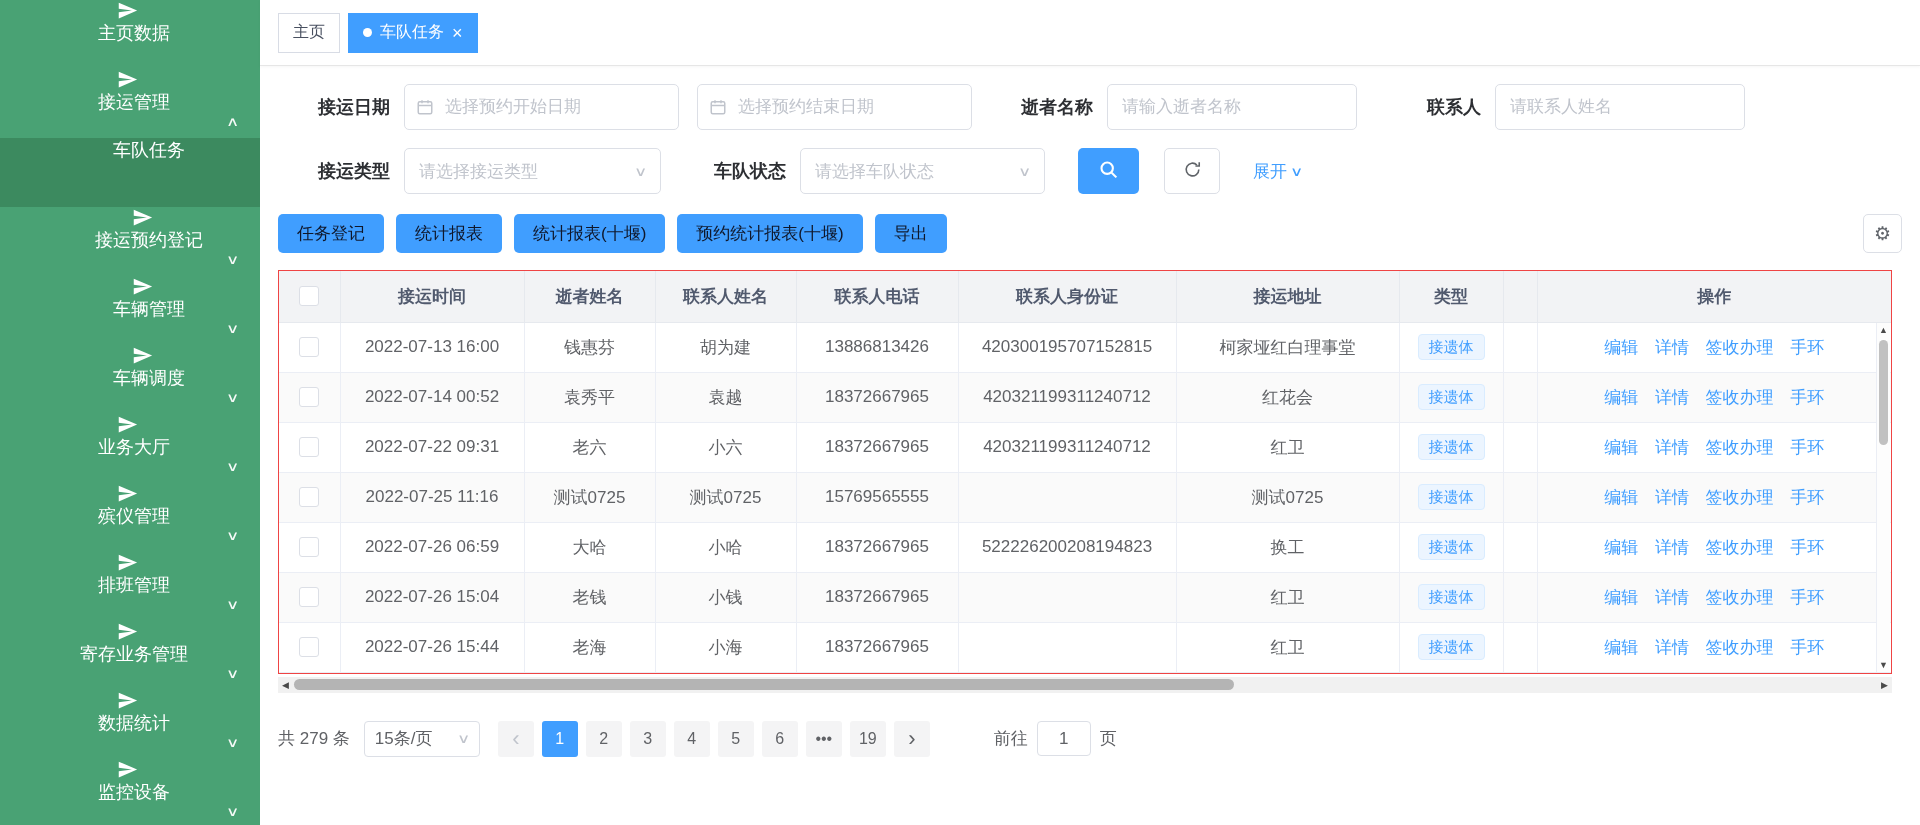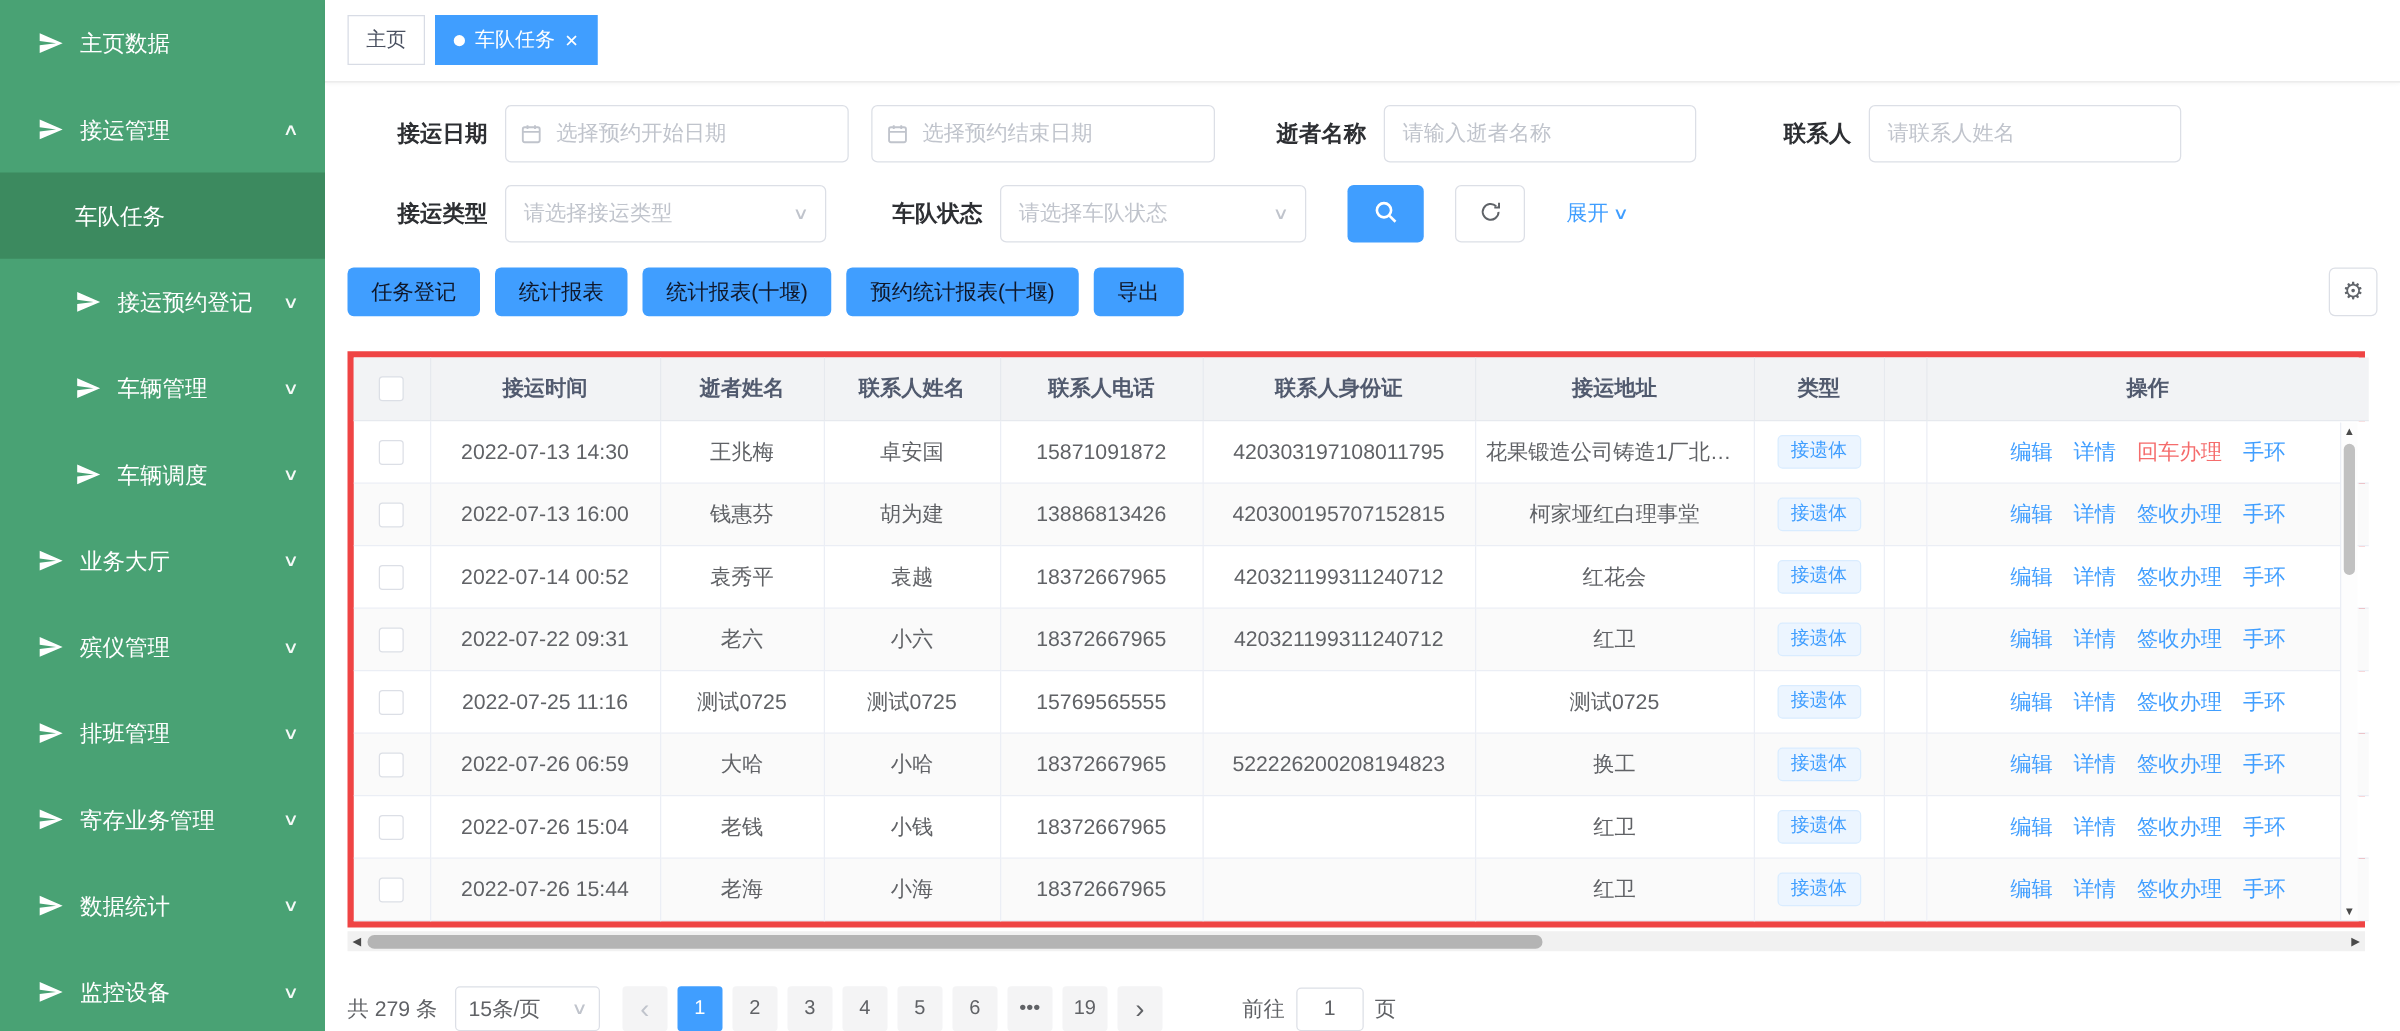--- a/index.html
+++ b/index.html
@@ -7,21 +7,21 @@
   body {
     width:1920px; height:825px; overflow:hidden;
     font-family:"Liberation Sans","DejaVu Sans",sans-serif;
     background:#fff; color:#606266;
   }
   .app { display:flex; width:100%; height:100%; }
 
   
   .sidebar { width:260px; flex-shrink:0; background:#49a274; height:100%; }
   .side-item { height:69px; display:flex; align-items:center; color:#fff;
-    font-size:18px; cursor:pointer; padding:0 22px 0 30px; }
+    font-size:18px; cursor:pointer; padding:0 22px 0 30px;flex-direction:column; }
   .side-item[data-sub="true"] { padding-left:60px; }
   .side-item[data-active="true"] { background:#3c8a5f; }
   .menu-icon { width:21px; height:21px; margin-right:13px; display:inline-flex; flex-shrink:0; }
   .side-label { white-space:nowrap; }
   .side-chevron { margin-left:auto; font-size:13px; opacity:.95; transform:scaleX(1.4); }
 
   
   .main { flex:1; display:flex; flex-direction:column; min-width:0; }
   .tabbar { height:66px; display:flex; align-items:center; gap:8px; padding:0 18px;
     background:#fff; border-bottom:1px solid #e6e6e6; box-shadow:0 1px 3px rgba(0,0,0,.04); }
@@ -62,21 +62,21 @@
   
   .toolbar { display:flex; align-items:center; margin-top:20px; }
   .tb-group { display:flex; gap:12px; }
   .tb-btn { height:39px; background:#409eff; color:#0f172a; border:none; border-radius:5px;
     padding:0 19px; font-size:17px; cursor:pointer; font-family:inherit; white-space:nowrap; }
   .gear-btn { margin-left:auto; width:39px; height:39px; border:1px solid #dcdfe6; border-radius:5px;
     background:#fff; color:#61656b; font-size:19px; display:flex; align-items:center;
     justify-content:center; cursor:pointer; }
 
   
-  .table-wrap { position:relative; margin-top:28px; width:1614px; border:5px solid #ef4444; }
+  .table-wrap { position:relative; margin-top:17px; width:1614px; border:1px solid #ef4444; }
   table { border-collapse:collapse; table-layout:fixed; width:1612px; }
   th { background:#f2f3f5; height:51px; font-size:17px; color:#515a6e; font-weight:bold;
     text-align:center; border-right:1px solid #e6e9ee; border-bottom:1px solid #e6e9ee; }
   td { height:50px; font-size:17px; color:#606266; text-align:center;
     border-right:1px solid #ebeef5; border-bottom:1px solid #ebeef5;
     overflow:hidden; white-space:nowrap; text-overflow:ellipsis; padding:0 8px; background:#fff; }
   tbody tr:nth-child(even) td { background:#fafafa; }
   th:last-child, td:last-child { border-right:none; }
   .cb { width:20px; height:20px; border:1px solid #dcdfe6; border-radius:3px; background:#fff;
     margin:0 auto; cursor:pointer; }
@@ -344,39 +344,20 @@
               <th>联系人电话</th>
               <th>联系人身份证</th>
               <th>接运地址</th>
               <th>类型</th>
               <th></th>
               <th>操作</th>
             </tr>
           </thead>
           <tbody>
 
-          <tr>
-              <td>
-                  <div class="cb"></div>
-                </td>
-              <td>2022-07-13 14:30</td>
-              <td>王兆梅</td>
-              <td>卓安国</td>
-              <td>15871091872</td>
-              <td>420303197108011795</td>
-              <td>花果锻造公司铸造1厂北门...</td>
-              <td><span class="tag">接遗体</span></td>
-              <td></td>
-              <td class="ops">
-                <a>编辑</a>
-                <a>详情</a>
-                <a data-color="red">回车办理</a>
-                <a>手环</a>
-              </td>
-            </tr>
               <tr>
               <td>
                   <div class="cb"></div>
                 </td>
               <td>2022-07-13 16:00</td>
               <td>钱惠芬</td>
               <td>胡为建</td>
               <td>13886813426</td>
               <td>420300195707152815</td>
               <td>柯家垭红白理事堂</td>

